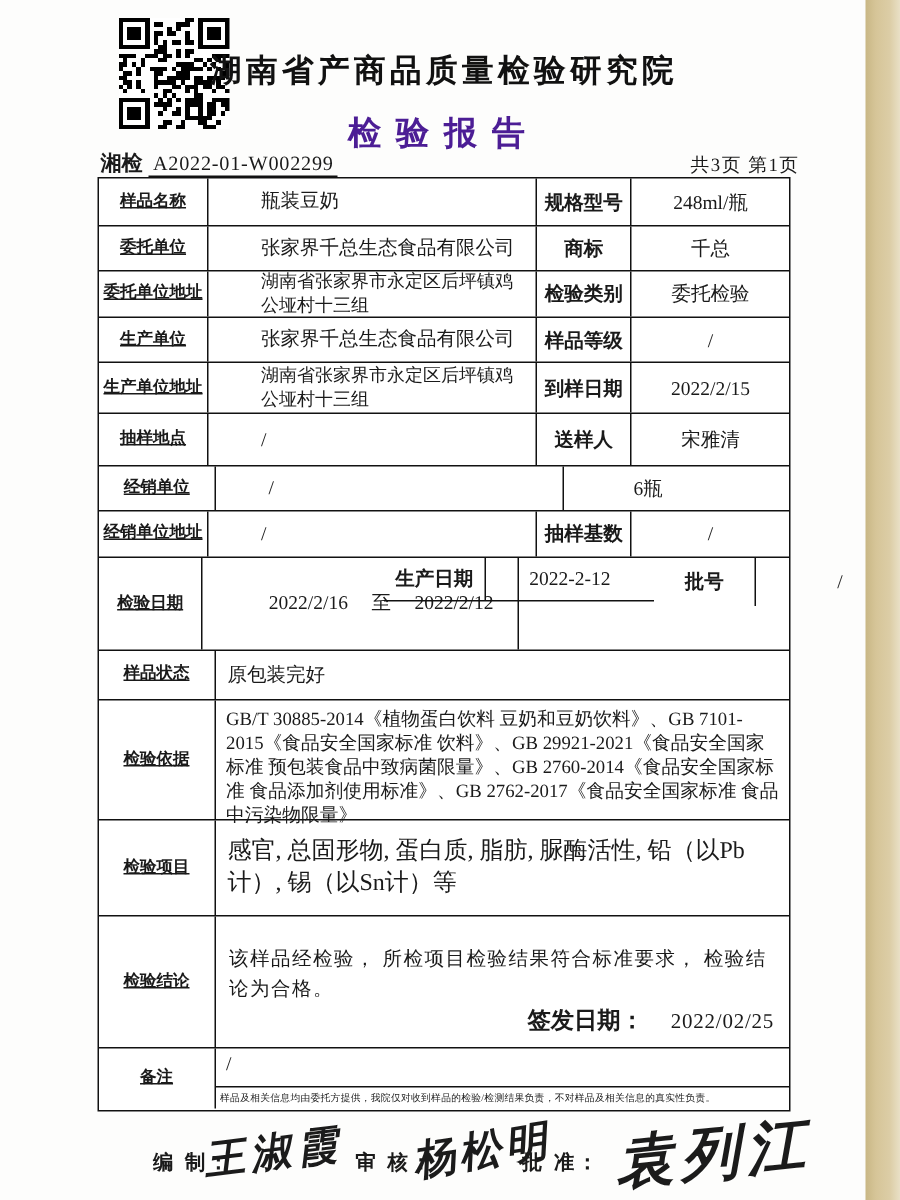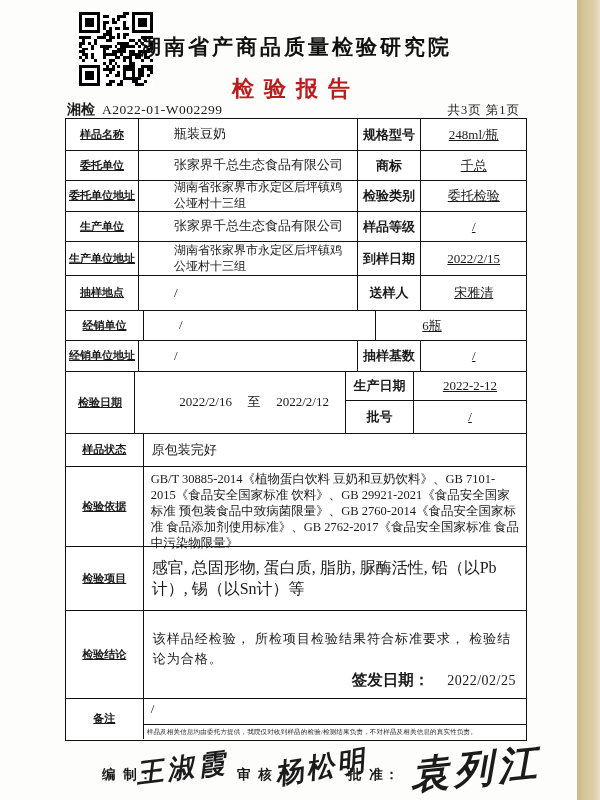--- a/index.html
+++ b/index.html
@@ -5,41 +5,41 @@
   * { margin:0; padding:0; box-sizing:border-box; }
   html,body { width:600px; height:800px; background:#e9e4d8; }
   body { font-family:"Liberation Serif", serif; color:#1a1a1a; }
   .page { position:relative; width:600px; height:800px; background:#fdfdfc; overflow:hidden; }
   .tan-strip { position:absolute; top:0; right:0; width:23px; height:800px;
     background:linear-gradient(90deg,#c9b785 0%,#d6c598 30%,#dccda6 70%,#e9e0c6 100%); }
   .qr { position:absolute; left:79px; top:12px; width:74px; height:74px; }
   .institute { position:absolute; left:65px; top:33px; width:462px; text-align:center;
     font-family:"Liberation Sans", sans-serif; font-weight:bold; font-size:21px; letter-spacing:3px; color:#111; }
   .report-title { position:absolute; left:65px; top:74px; width:462px; text-align:center;
-    font-family:"Liberation Sans", sans-serif; font-weight:bold; font-size:22px; letter-spacing:10px; color:#b91c1c; }
+    font-family:"Liberation Sans", sans-serif; font-weight:bold; font-size:22px; letter-spacing:10px; color:#4c1d95; }
   .reportno-line { position:absolute; left:67px; top:100px; width:460px; height:18px; }
   .reportno-prefix { font-family:"Liberation Sans", sans-serif; font-weight:bold; font-size:14px;margin-top:13px; }
   .reportno-code { font-size:13.5px; border-bottom:1px solid #111; padding:0 3px 1px 3px; letter-spacing:0.5px; }
-  .pages { position:absolute; right:80px; top:102px; font-size:12.5px; letter-spacing:1px; }
+  .pages { position:absolute; right:67px; top:102px; font-size:12.5px; letter-spacing:1px; }
 
   .rtable { position:absolute; left:65px; top:118px; width:462px; height:623px;
     border:1.5px solid #111; display:flex; flex-direction:column; background:#fff; }
   .trow { display:flex; border-bottom:1px solid #111; flex:0 0 auto; }
   .trow.last { border-bottom:none; }
   .cell { border-right:1px solid #111; display:flex; align-items:center; }
   .cell.endc { border-right:none; }
   .lab { width:78px; justify-content:center; text-align:left;
     font-family:"Liberation Sans", sans-serif; font-weight:bold; font-size:11px; line-height:1.2; padding:0 3px;text-decoration:underline; }
   .val1 { width:204px; justify-content:flex-start; font-size:13px; padding:2px 7px; line-height:1.3;margin-left:28px; }
   .lab2 { width:68px; justify-content:center; text-align:center;
     font-family:"Liberation Sans", sans-serif; font-weight:bold; font-size:13px; line-height:1.2; padding:0 2px; }
-  .val2 { width:112px; justify-content:center; text-align:center; font-size:13px; padding:0 3px;text-decoration:underline; }
+  .val2 { width:112px; justify-content:center; text-align:center; font-size:13px; padding:0 3px; }
   .wide { width:384px; justify-content:flex-start; font-size:13px; padding:2px 8px; line-height:1.3; }
   .datecell { justify-content:space-between; padding:0 16px; }
-  .subcol { width:180px; display:flex; flex-direction:column; }
+  .subcol { width:180px; display:flex; flex-direction:row;justify-content:center; }
   .subrow { display:flex; flex:0 0 auto; }
   .subrow.top { border-bottom:1px solid #111; }
   .basis-text { font-size:12.5px; line-height:1.27; align-items:flex-start; padding:5px 6px 3px 7px; }
   .items-text { font-size:16px; }
   .concl { position:relative; width:384px; border-right:none; }
   .concl-sentence { position:absolute; left:9px; top:18px; right:8px; font-size:13px; letter-spacing:1px; line-height:1.5; }
   .signdate-row { position:absolute; right:10px; bottom:7px; display:flex; align-items:baseline; gap:18px; }
   .signdate-label { font-family:"Liberation Sans", sans-serif; font-weight:bold; font-size:15.5px; }
   .signdate-val { font-size:14px; letter-spacing:0.5px; }
   .remark-area { width:384px; display:flex; flex-direction:column; border-right:none; }

